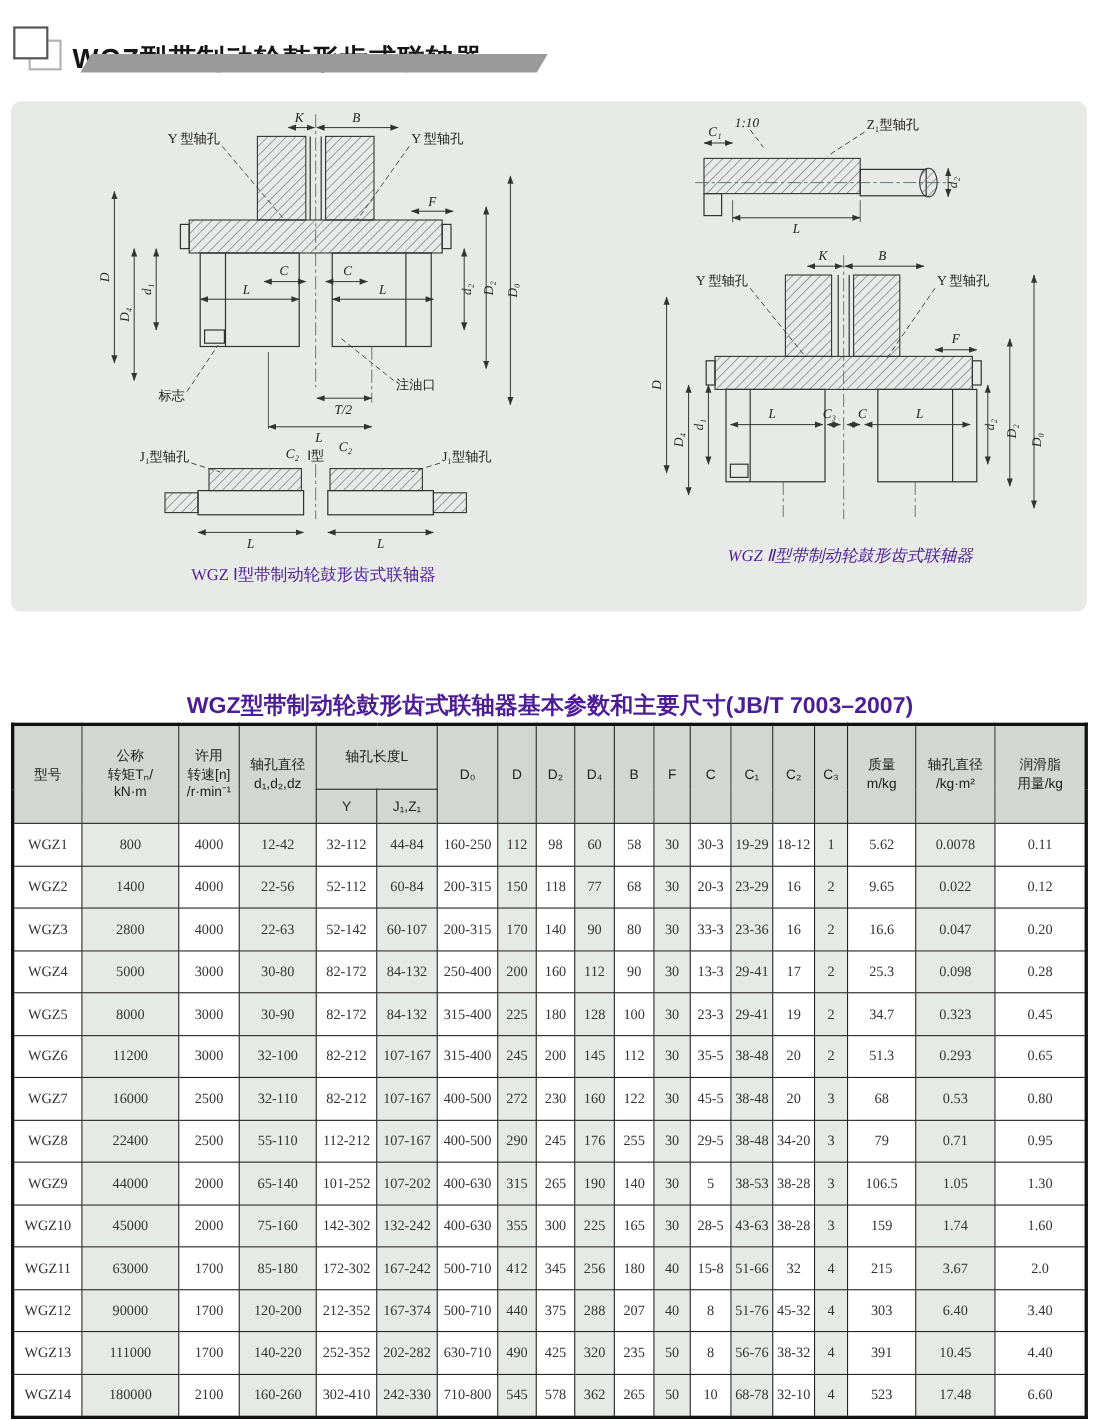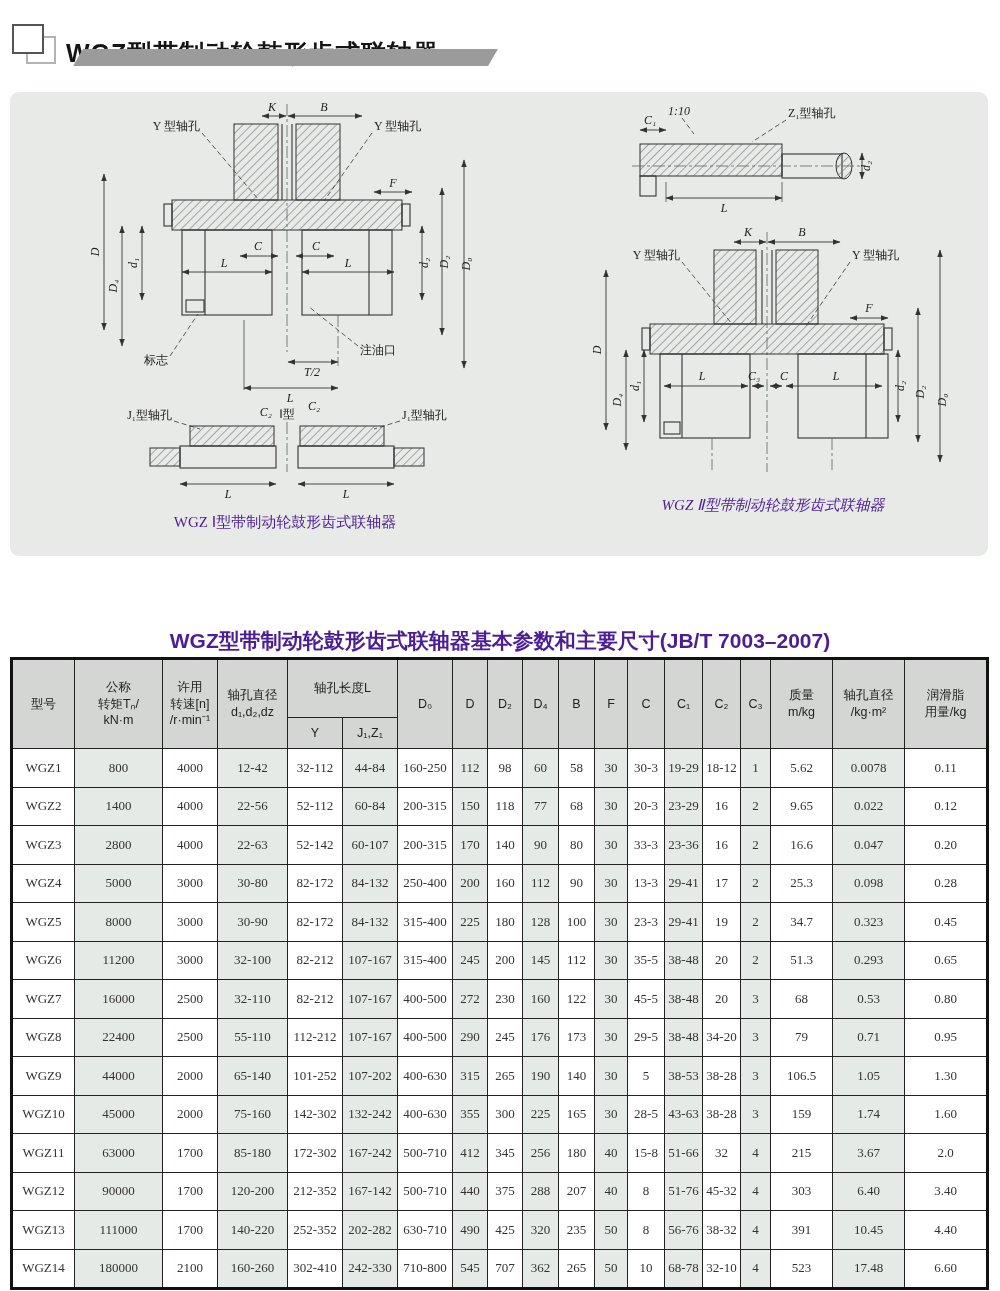--- a/index.html
+++ b/index.html
@@ -452,21 +452,21 @@
           <td>WGZ8</td>
           <td class="shade">22400</td>
           <td>2500</td>
           <td class="shade">55-110</td>
           <td>112-212</td>
           <td class="shade">107-167</td>
           <td>400-500</td>
           <td class="shade">290</td>
           <td>245</td>
           <td class="shade">176</td>
-          <td>173</td>
+          <td>255</td>
           <td class="shade">30</td>
           <td>29-5</td>
           <td class="shade">38-48</td>
           <td>34-20</td>
           <td class="shade">3</td>
           <td>79</td>
           <td class="shade">0.71</td>
           <td>0.95</td>
         </tr>
         <tr>
@@ -531,21 +531,21 @@
           <td>215</td>
           <td class="shade">3.67</td>
           <td>2.0</td>
         </tr>
         <tr>
           <td>WGZ12</td>
           <td class="shade">90000</td>
           <td>1700</td>
           <td class="shade">120-200</td>
           <td>212-352</td>
-          <td class="shade">167-142</td>
+          <td class="shade">167-374</td>
           <td>500-710</td>
           <td class="shade">440</td>
           <td>375</td>
           <td class="shade">288</td>
           <td>207</td>
           <td class="shade">40</td>
           <td>8</td>
           <td class="shade">51-76</td>
           <td>45-32</td>
           <td class="shade">4</td>
@@ -576,21 +576,21 @@
         </tr>
         <tr>
           <td>WGZ14</td>
           <td class="shade">180000</td>
           <td>2100</td>
           <td class="shade">160-260</td>
           <td>302-410</td>
           <td class="shade">242-330</td>
           <td>710-800</td>
           <td class="shade">545</td>
-          <td>707</td>
+          <td>578</td>
           <td class="shade">362</td>
           <td>265</td>
           <td class="shade">50</td>
           <td>10</td>
           <td class="shade">68-78</td>
           <td>32-10</td>
           <td class="shade">4</td>
           <td>523</td>
           <td class="shade">17.48</td>
           <td>6.60</td>

